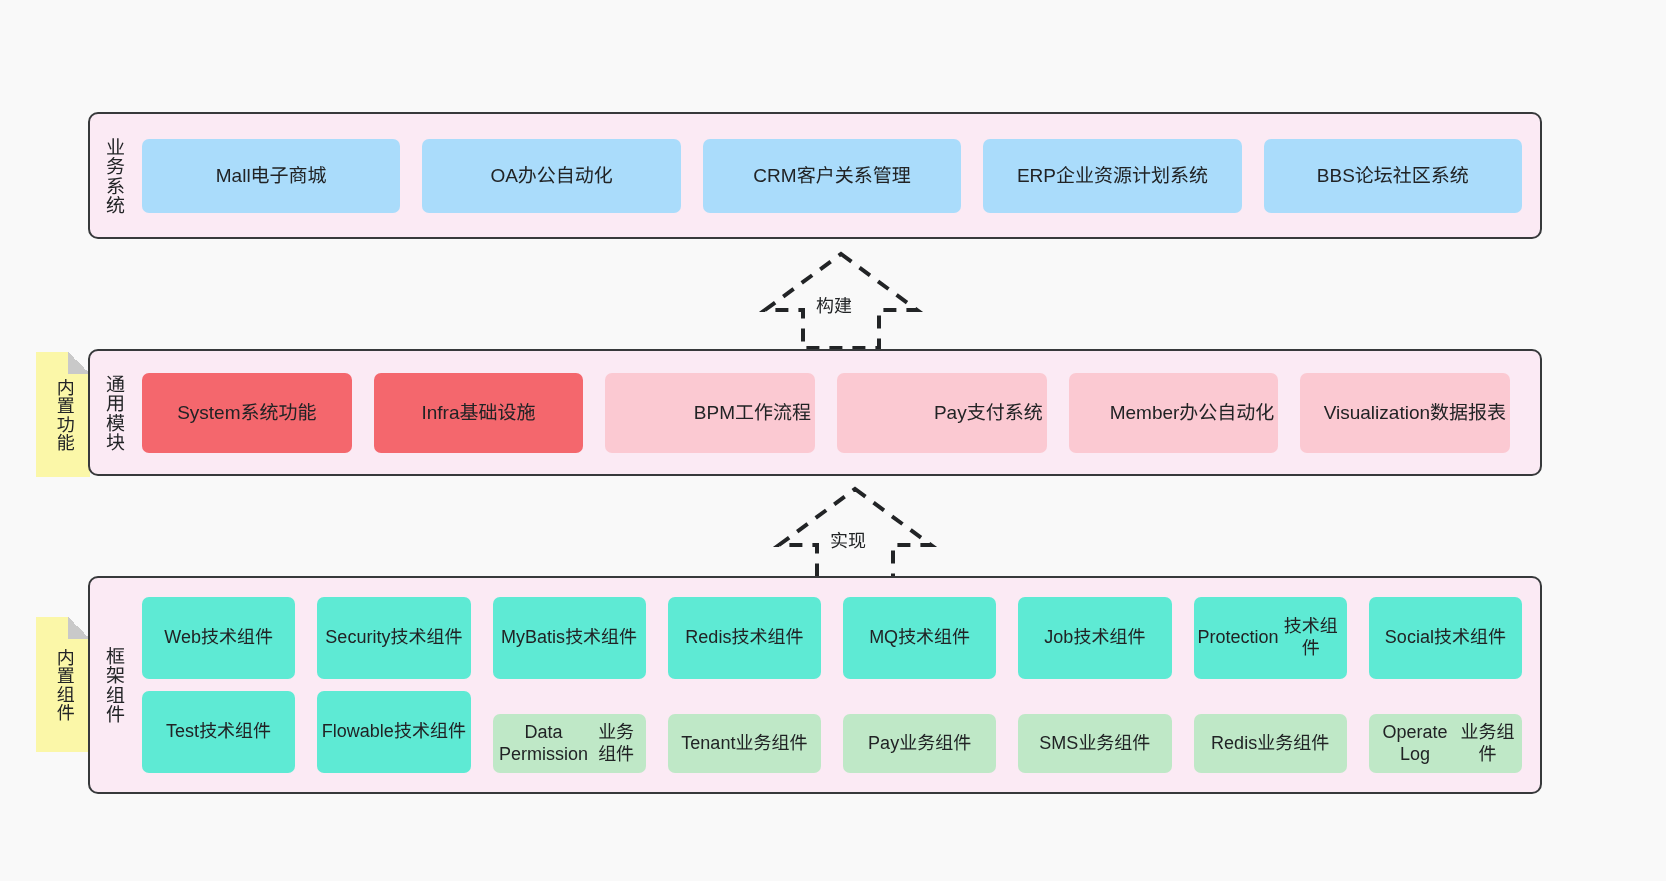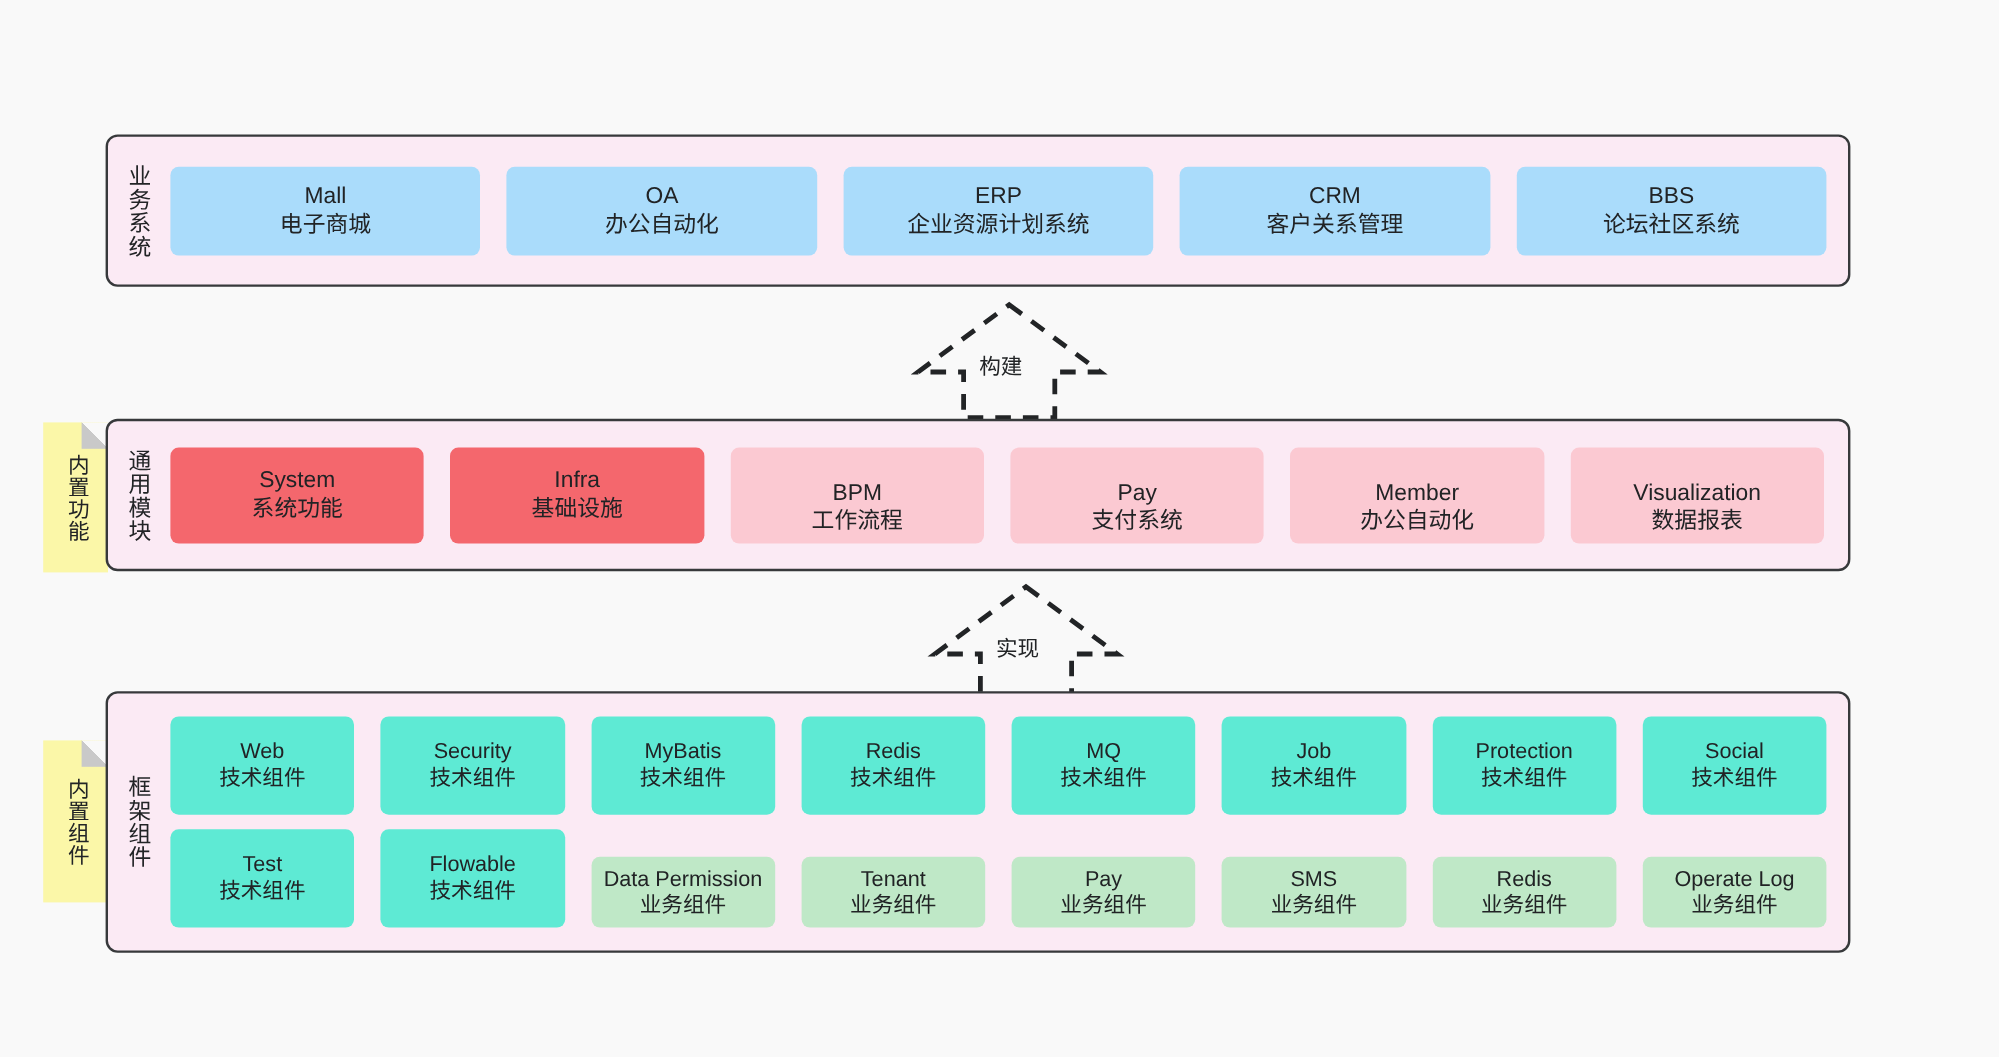--- a/index.html
+++ b/index.html
@@ -62,21 +62,21 @@
     display: flex;
     gap: 22px;
     align-items: stretch;
   }
 
   .card {
     flex: 1 1 0;
     box-sizing: border-box;
     border-radius: 7px;
     display: flex;
-    flex-direction: column;
+    flex-direction: row;
     align-items: center;
     justify-content: center;
     text-align: center;
     font-size: 19px;
     line-height: 1.22;
     color: #212325;
     padding: 6px 4px;
     min-width: 0;
   }
   .card .t1 { display: block; }
@@ -88,21 +88,21 @@
   .c-pink       { background: #fbc9d2; justify-content: flex-end; }
   .c-green      { background: #5eead4; }
   .c-greenlight { background: #bfe8c7; margin-top: 23px; }
 
   
   #layer-business  { left: 88px;  top: 112px; width: 1454px; height: 127px; }
   #layer-business .layer-body { padding-right: 18px; }
   #layer-business .row { height: 74px; }
 
   #layer-common    { left: 88px;  top: 349px; width: 1454px; height: 127px; }
-  #layer-common .layer-body { padding-right: 20px; }
+  #layer-common .layer-body { padding-right: 30px; }
   #layer-common .row { height: 80px; }
 
   #layer-framework { left: 88px;  top: 576px; width: 1454px; height: 218px; }
   #layer-framework .layer-body { padding-right: 18px; gap: 12px; }
   #layer-framework .row { height: 82px; }
   #layer-framework .card { font-size: 18px; }
 
   
   .note {
     position: absolute;
@@ -159,26 +159,26 @@
       <div class="row">
         <div class="card c-blue">
           <span class="t1">Mall</span>
           <span class="t2">电子商城</span>
         </div>
         <div class="card c-blue">
           <span class="t1">OA</span>
           <span class="t2">办公自动化</span>
         </div>
         <div class="card c-blue">
+          <span class="t1">CRM</span>
+          <span class="t2">客户关系管理</span>
+        </div>
+        <div class="card c-blue">
           <span class="t1">ERP</span>
           <span class="t2">企业资源计划系统</span>
-        </div>
-        <div class="card c-blue">
-          <span class="t1">CRM</span>
-          <span class="t2">客户关系管理</span>
         </div>
         <div class="card c-blue">
           <span class="t1">BBS</span>
           <span class="t2">论坛社区系统</span>
         </div>
       </div>
     </div>
   </div>
 
   <svg class="uml-arrow" id="arrow-build" viewBox="0 0 170 102">

